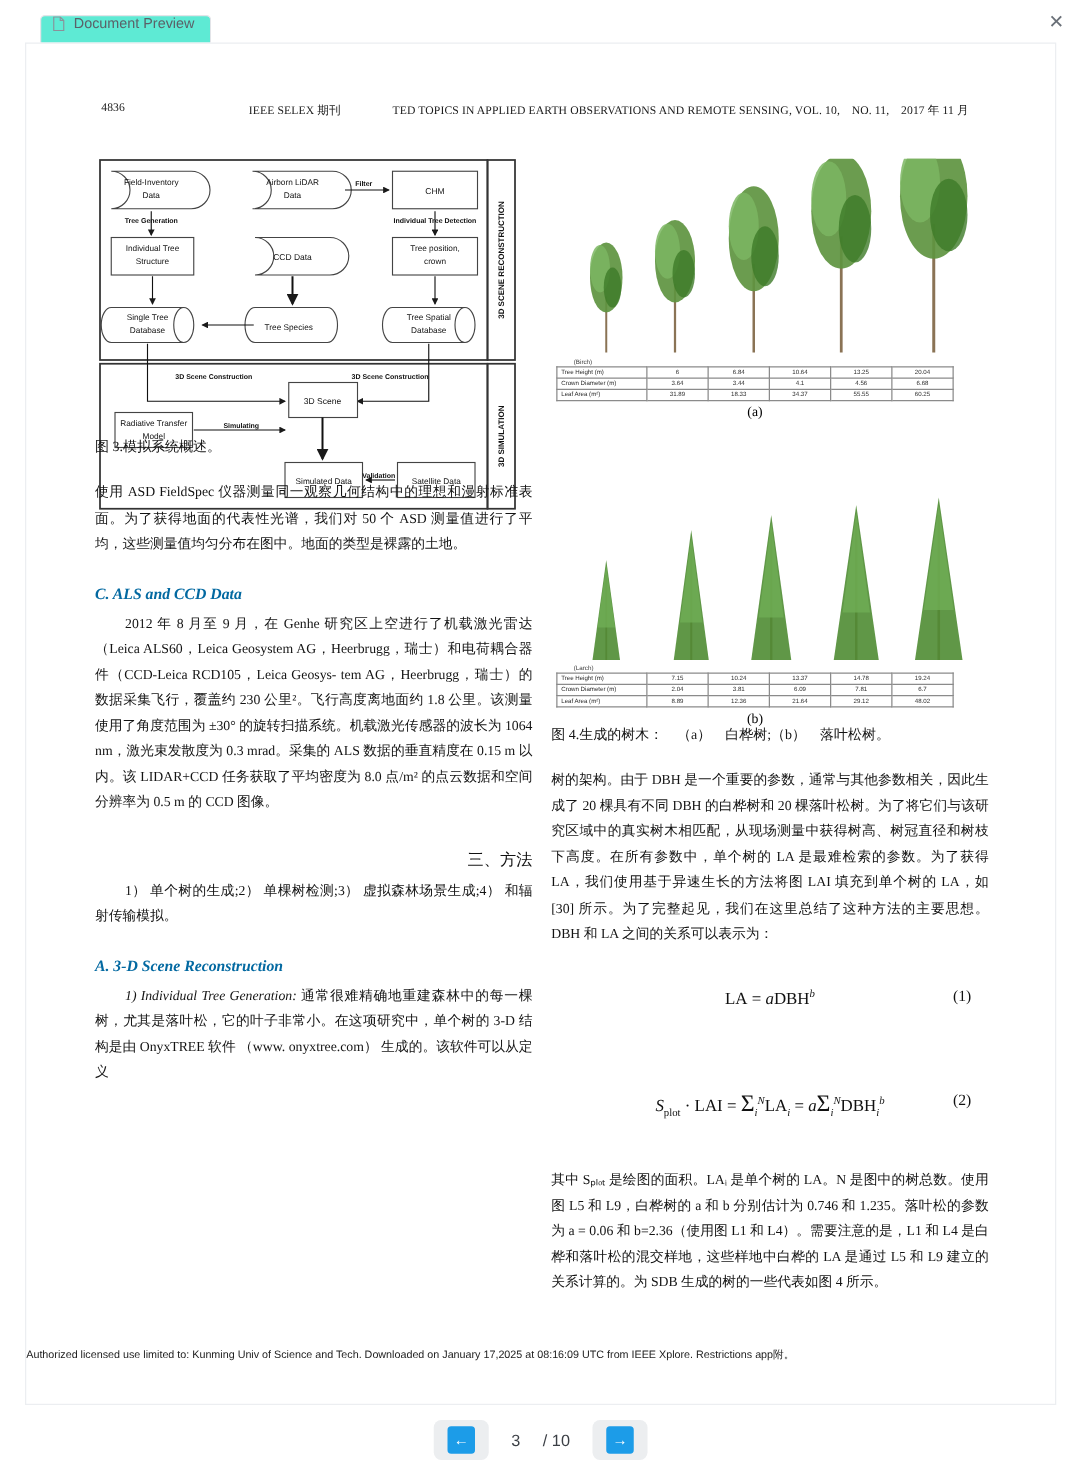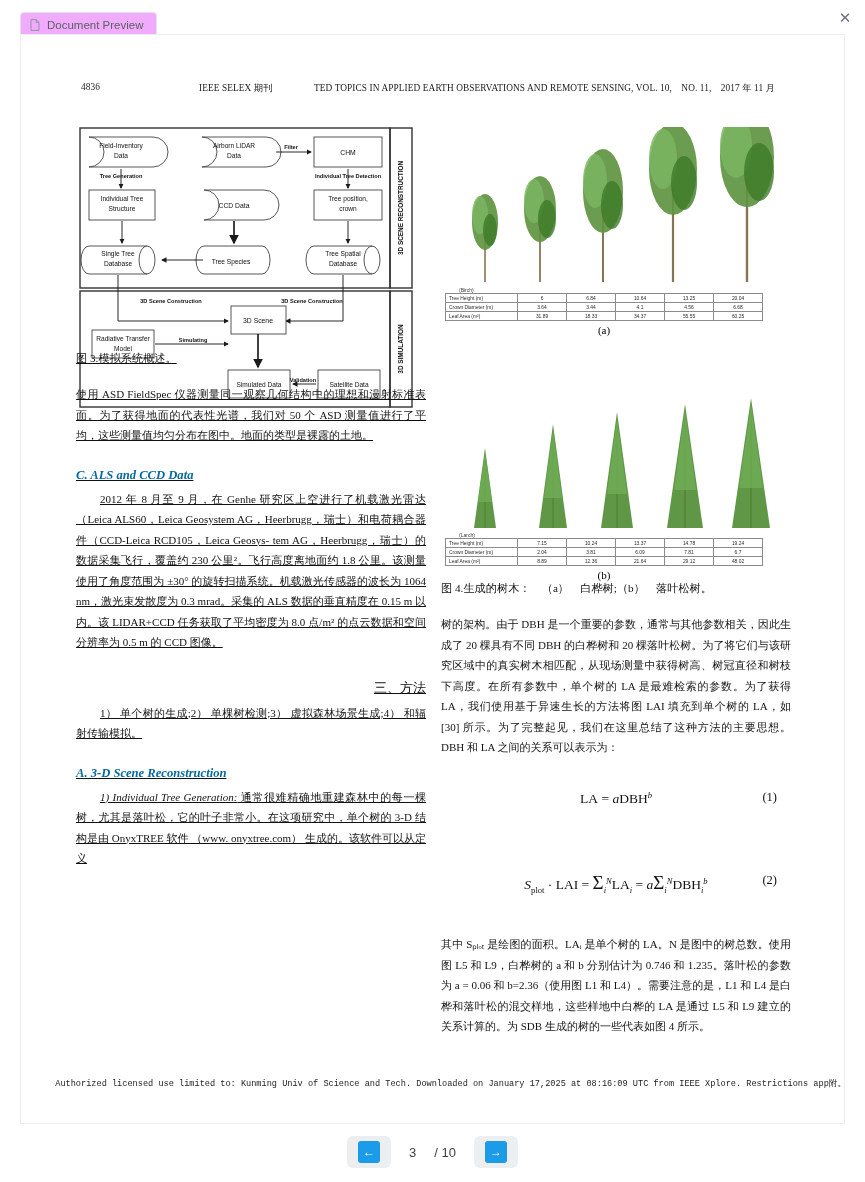--- a/index.html
+++ b/index.html
@@ -11,26 +11,26 @@
     overflow: hidden;
   }
   #app { position: relative; width: 865px; height: 1182px; background: #fff; }
 
   
   .topbar {
     position: absolute; top: 0; left: 0; width: 865px; height: 32px;
     background: #ffffff;
   }
   .tabchip {
-    position: absolute; left: 20px; top: 12px;
-    display: flex; align-items: center; gap: 7px;
+    position: absolute; left: 32px; top: 12px;
+    display: flex; align-items: flex-start; gap: 7px;
     height: 24px; padding: 0 12px 0 9px;
     border: 1px solid #e2e4e8; border-bottom: none;
     border-radius: 4px 4px 0 0;
-    background: #f0abfc;
+    background: #5eead4;
     font-size: 11.5px; color: #5b6168;
     white-space: nowrap;
   }
   .doc-icon { width: 10px; height: 12px; position: relative; flex: 0 0 auto; }
   .doc-icon svg { display: block; }
   .closebtn {
     position: absolute; right: 8px; top: 5px;
     width: 24px; height: 24px; border-radius: 4px;
     display: flex; align-items: center; justify-content: center;
     color: #6a7078; font-size: 15px; line-height: 1;
@@ -52,21 +52,21 @@
     font-size: 9.3px; color: #1a1a1a;
     letter-spacing: .1px;
   }
   .runhead .pno { position: absolute; left: 60px; top: 0; }
   .runhead .j1  { position: absolute; left: 178px; top: 0; }
   .runhead .j2  { position: absolute; left: 293px; top: 0; white-space: nowrap; }
 
   
   .col { position: absolute; top: 92px; width: 350px;
          font-family: "Liberation Serif", serif; color: #111; }
-  .colL { left: 55px; text-decoration: underline; }
+  .colL { left: 55px; }
   .colR { left: 420px; }
 
   p.body {
     margin: 0 0 0 0;
     font-size: 11px; line-height: 20.5px;
     text-align: justify; text-justify: inter-character;
     color: #131313;
   }
   p.ind { text-indent: 24px; }
   .cap {
@@ -104,22 +104,22 @@
     table-layout: fixed;
   }
   table.tt td { border: 0.6px solid #8b8b8b; height: 9px; text-align: center; padding: 0; }
   table.tt td.lab { text-align: left; padding-left: 3px; }
   .tlab { font-size: 5px; color: #3a3a3a; padding-left: 14px; }
   .subfiglab { font-family: "Liberation Serif", serif; font-size: 11px; text-align: center; }
 
   
   .footer {
     position: absolute; left: 0; top: 1043px; width: 825px;
-    text-align: right;
-    font-family: Liberation Mono, monospace;
+    text-align: left;
+    font-family: Liberation Sans, sans-serif;
     font-size: 8.6px; color: #1c1c1c;
   }
 
   
   .pager {
     position: absolute; left: 0; top: 1136px; width: 865px;
     display: flex; align-items: center; justify-content: center; gap: 18px;
   }
   .navbtn {
     width: 44px; height: 32px; border-radius: 6px; background: #eceef0;

